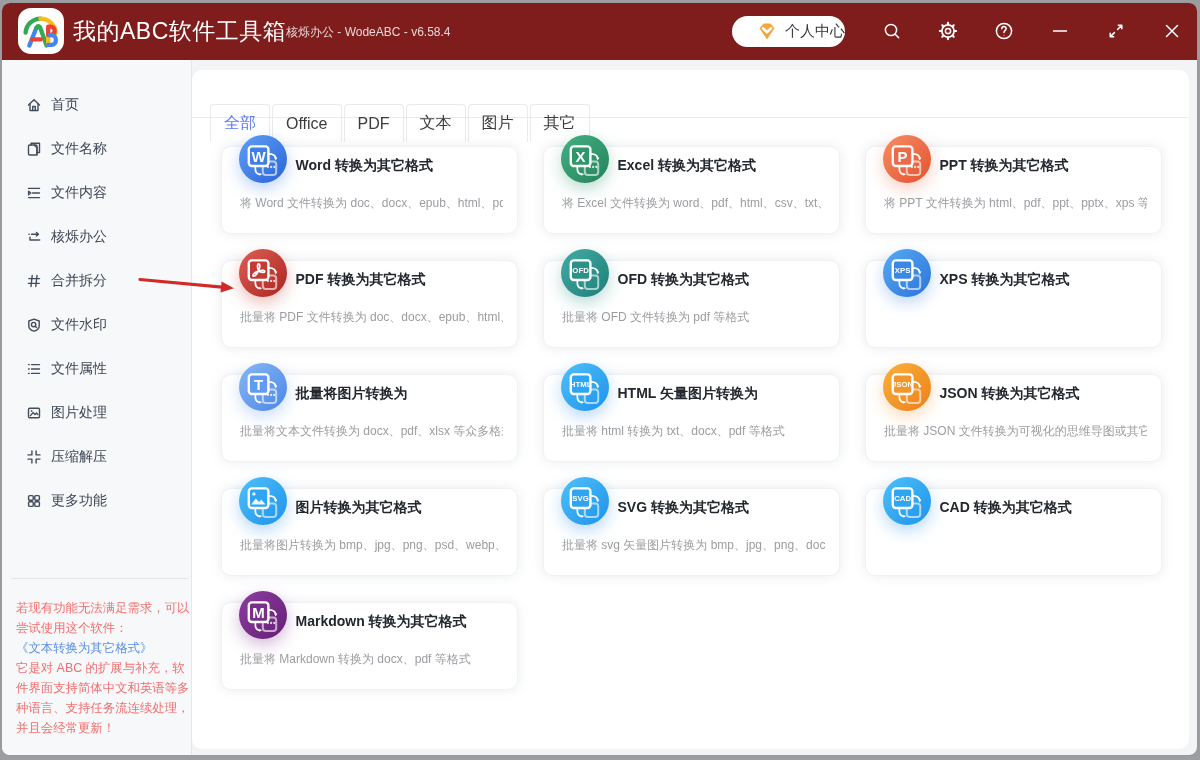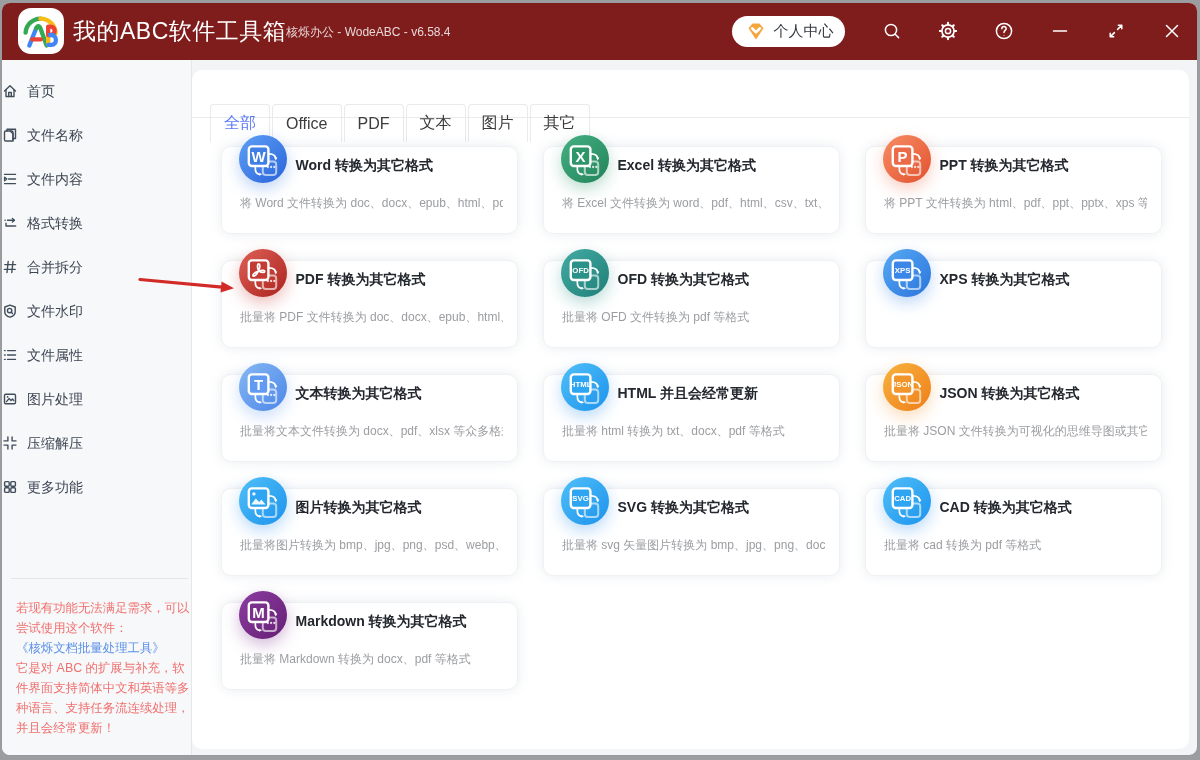--- a/index.html
+++ b/index.html
@@ -7,28 +7,28 @@
   body { font-family:"Liberation Sans", sans-serif; background:#9c9da0; position:relative; }
   .win { position:absolute; left:1px; top:2px; width:1197px; height:754px;
          border:1px solid #98999c; border-radius:9px; overflow:hidden; background:#f3f4f6;
          display:flex; flex-direction:column; }
   
   .tbar { height:57px; background:#7f1d1d; flex:0 0 auto; position:relative; display:flex; align-items:center; }
   .logo { position:absolute; left:16px; top:5px; width:46px; height:46px; background:#fff; border-radius:13px; }
   .apptitle { position:absolute; left:71px; top:13px; color:#fff; font-size:23px; font-weight:500; letter-spacing:0.5px; white-space:nowrap; }
   .appsub { position:absolute; left:284px; top:20.5px; color:rgba(255,255,255,.82); font-size:12px; white-space:nowrap; }
   .pill { position:absolute; left:730px; top:13px; width:113px; height:31px; background:#fff; border-radius:16px;
-          display:flex; align-items:center; justify-content:center; gap:6px; }
+          display:flex; align-items:center; justify-content:flex-end; gap:6px; }
   .pill span { font-size:15px; color:#32373f; }
   .ticon { position:absolute; top:18px; width:20px; height:20px; }
   
   .main { flex:1; display:flex; min-height:0; }
   .side { width:190px; flex:0 0 auto; background:#f7f8f9; border-right:1px solid #e6e7e9; position:relative; }
   .menu { position:absolute; top:23px; left:0; right:0; }
-  .mi { height:44px; display:flex; align-items:flex-start; font-size:14px; color:#3d4654; position:relative; }
+  .mi { height:44px; display:flex; align-items:center; padding-left:24px; font-size:14px; color:#3d4654; position:relative; }
   .mi svg { width:16px; height:16px; margin-right:9px; flex:0 0 auto; }
   .mi.act { color:#2563dd; font-weight:bold; } .mi.act span { font-size:16px; letter-spacing:0.6px; }
   .mi.act .hl { position:absolute; left:11px; right:2px; top:2.5px; bottom:2.5px; background:#e7edfb; border-radius:7px; }
   .mi > * { position:relative; }
   .sep { position:absolute; left:9px; right:3px; top:518px; height:1px; background:#e4e5e7; }
   .promo { position:absolute; left:14px; top:538px; width:182px; white-space:nowrap; font-size:12.4px; line-height:20px; color:#f07070; }
   .promo .lnk { color:#5a8fe8; }
   
   .content { flex:1; position:relative; min-width:0; }
   .panel { position:absolute; left:0; top:10px; right:8px; bottom:6px; background:#fff; border-radius:10px; }
@@ -193,21 +193,21 @@
 <div class="mi">
             <svg viewBox="0 0 16 16">
               <g stroke="#424d5c" stroke-width="1.4" fill="none" stroke-linecap="round" stroke-linejoin="round">
                 <path d="M5.5 5.2 H12.2"></path>
                 <path d="M10.4 3.4 L12.4 5.2 L10.4 7"></path>
                 <path d="M3 5.2 H3.2"></path>
                 <path d="M4 8.2 L4 11 L12.5 11"></path>
                 <path d="M13.5 11 H13.7"></path>
               </g>
             </svg>
-            <span>格式转换</span>
+            <span>核烁办公</span>
           </div>
 <div class="mi">
             <svg viewBox="0 0 16 16">
               <g stroke="#424d5c" stroke-width="1.4" fill="none" stroke-linecap="round" stroke-linejoin="round">
                 <path d="M6.2 2.5 L5 13.5"></path>
                 <path d="M11 2.5 L9.8 13.5"></path>
                 <path d="M2.8 5.6 H13.6"></path>
                 <path d="M2.4 10.4 H13.2"></path>
               </g>
             </svg>
@@ -263,21 +263,21 @@
                 <rect x="2.6" y="2.6" width="4.6" height="4.6" rx="1"></rect>
                 <rect x="8.8" y="2.6" width="4.6" height="4.6" rx="1"></rect>
                 <rect x="2.6" y="8.8" width="4.6" height="4.6" rx="1"></rect>
                 <rect x="8.8" y="8.8" width="4.6" height="4.6" rx="1"></rect>
               </g>
             </svg>
             <span>更多功能</span>
           </div>
         </div>
       <div class="sep"></div>
-      <div class="promo">若现有功能无法满足需求，可以<br>尝试使用这个软件：<br><span class="lnk">《核烁文档批量处理工具》</span><br>它是对 ABC 的扩展与补充，软<br>件界面支持简体中文和英语等多<br>种语言、支持任务流连续处理，<br>并且会经常更新！</div>
+      <div class="promo">若现有功能无法满足需求，可以<br>尝试使用这个软件：<br><span class="lnk">《文本转换为其它格式》</span><br>它是对 ABC 的扩展与补充，软<br>件界面支持简体中文和英语等多<br>种语言、支持任务流连续处理，<br>并且会经常更新！</div>
       <svg class="arrow" viewBox="0 0 115 30">
           <path d="M9 9.5 L91 17.2" stroke="#d22a27" stroke-width="3.2" stroke-linecap="round" fill="none"></path>
 <path d="M90.6 11.6 L103 18.3 L89.5 22.6 Z" fill="#d22a27"></path>
         </svg>
     </div>
     <div class="content">
       <div class="panel">
         <div class="tabbar">
           <div class="tab act">全部</div>
           <div class="tab">Office</div>
@@ -429,39 +429,39 @@
 <path d="M20.3 37.8 L20.3 40.8 L23.1 39.3 Z"></path>
 </g>
 <rect x="9.8" y="11.4" width="19.6" height="19.6" rx="3" fill="#609af3" stroke="#fff" stroke-width="2.4"></rect>
                 <g fill="#fff" opacity=".8">
                   <circle cx="28.9" cy="32" r="1.15"></circle>
                   <circle cx="32.1" cy="32" r="1.15"></circle>
                   <circle cx="35.3" cy="32" r="1.15"></circle>
                 </g>
 <text x="19.6" y="21.6" fill="#fff" font-family="Liberation Sans,sans-serif" font-size="15" font-weight="bold" text-anchor="middle" dominant-baseline="central">T</text>
 </svg>
-              <div class="ct">文本转换为其它格式</div>
+              <div class="ct">批量将图片转换为</div>
               <div class="cd">批量将文本文件转换为 docx、pdf、xlsx 等众多格式</div>
             </div>
 <div class="card">
               <svg class="cico" style="filter:drop-shadow(0 6px 8px rgba(43,144,236,.33))" viewBox="0 0 48 48">
 <circle cx="24" cy="24" r="24" fill="url(#g-azure)"></circle>
 <g fill="none" stroke="#fff" stroke-linecap="round">
 <rect x="23.8" y="26.6" width="13.4" height="13.4" rx="3" stroke-width="2" opacity=".6"></rect>
 <path d="M30.4 18.8 Q36.2 19.2 36.7 23.2" stroke-width="1.7"></path>
 <path d="M16.3 32.2 Q16 38.9 20.6 39.3" stroke-width="1.7"></path>
 </g>
 <g fill="#fff">
 <path d="M35.1 22.6 L38.3 22.6 L36.8 25.5 Z"></path>
 <path d="M20.3 37.8 L20.3 40.8 L23.1 39.3 Z"></path>
 </g>
 <rect x="9.8" y="11.4" width="19.6" height="19.6" rx="3" fill="#2ea5f2" stroke="#fff" stroke-width="2.4"></rect>
 <text x="19.6" y="21.6" fill="#fff" font-family="Liberation Sans,sans-serif" font-size="7.8" font-weight="bold" text-anchor="middle" dominant-baseline="central">HTML</text>
 </svg>
-              <div class="ct">HTML 并且会经常更新</div>
+              <div class="ct">HTML 矢量图片转换为</div>
               <div class="cd">批量将 html 转换为 txt、docx、pdf 等格式</div>
             </div>
 <div class="card">
               <svg class="cico" style="filter:drop-shadow(0 6px 8px rgba(242,149,42,.33))" viewBox="0 0 48 48">
 <circle cx="24" cy="24" r="24" fill="url(#g-json)"></circle>
 <g fill="none" stroke="#fff" stroke-linecap="round">
 <rect x="23.8" y="26.6" width="13.4" height="13.4" rx="3" stroke-width="2" opacity=".6"></rect>
 <path d="M30.4 18.8 Q36.2 19.2 36.7 23.2" stroke-width="1.7"></path>
 <path d="M16.3 32.2 Q16 38.9 20.6 39.3" stroke-width="1.7"></path>
 </g>
@@ -523,21 +523,20 @@
 <path d="M16.3 32.2 Q16 38.9 20.6 39.3" stroke-width="1.7"></path>
 </g>
 <g fill="#fff">
 <path d="M35.1 22.6 L38.3 22.6 L36.8 25.5 Z"></path>
 <path d="M20.3 37.8 L20.3 40.8 L23.1 39.3 Z"></path>
 </g>
 <rect x="9.8" y="11.4" width="19.6" height="19.6" rx="3" fill="#2ea5f2" stroke="#fff" stroke-width="2.4"></rect>
 <text x="19.6" y="21.6" fill="#fff" font-family="Liberation Sans,sans-serif" font-size="7.8" font-weight="bold" text-anchor="middle" dominant-baseline="central">CAD</text>
 </svg>
               <div class="ct">CAD 转换为其它格式</div>
-              <div class="cd">批量将 cad 转换为 pdf 等格式</div>
             </div>
 <div class="card">
               <svg class="cico" style="filter:drop-shadow(0 6px 8px rgba(122,47,139,.33))" viewBox="0 0 48 48">
 <circle cx="24" cy="24" r="24" fill="url(#g-purp)"></circle>
 <g fill="none" stroke="#fff" stroke-linecap="round">
 <rect x="23.8" y="26.6" width="13.4" height="13.4" rx="3" stroke-width="2" opacity=".62"></rect>
 <path d="M30.4 18.8 Q36.2 19.2 36.7 23.2" stroke-width="1.7"></path>
 <path d="M16.3 32.2 Q16 38.9 20.6 39.3" stroke-width="1.7"></path>
 </g>
 <g fill="#fff">

